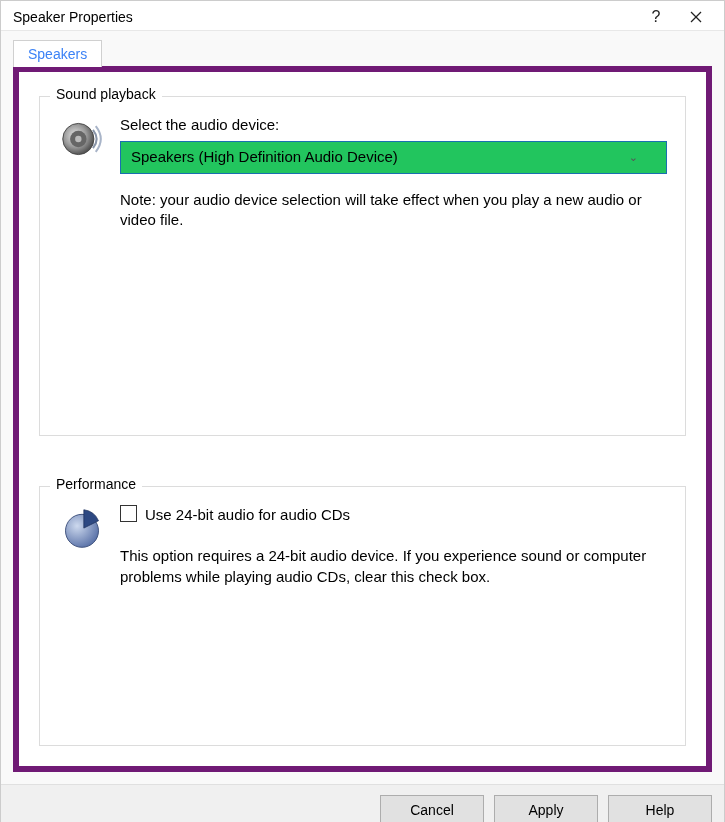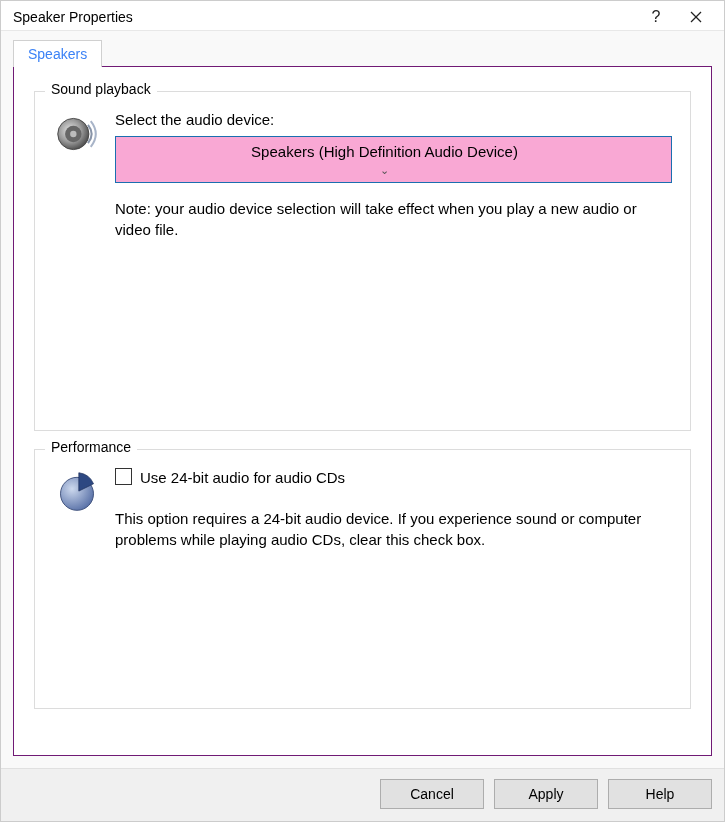--- a/index.html
+++ b/index.html
@@ -62,25 +62,26 @@
       border-bottom: none;
       padding: 5px 14px;
       font-size: 14px;
       color: #3b82f6;
       position: relative;
       top: 1px;
     }
     .tab-panel {
       flex: 1;
       background: #fff;
-      border: 1px solid #701a75;
+      border: 6px solid #701a75;
       padding: 18px 20px 20px 20px;
       display: flex;
       flex-direction: column;
       z-index: 1;
+      gap: 32px;
     }
     .fieldset {
       border: 1px solid #dcdcdc;
       padding: 14px 18px 18px 18px;
       position: relative;
       margin-top: 6px;
     }
     .fieldset-legend {
       position: absolute;
       top: -11px;
@@ -115,30 +116,29 @@
       font-size: 15px;
       color: #000;
       line-height: 1.35;
     }
     .label-line {
       margin-bottom: 6px;
     }
     .device-select {
       width: 100%;
       border: 1px solid #1a6fb0;
-      background: #f9a8d4;
+      background: #22c55e;
       padding: 5px 28px 5px 10px;
       font-size: 15px;
       color: #000;
       position: relative;
       display: flex;
       align-items: center;
       justify-content: space-between;
       cursor: default;
-      flex-direction: column;
     }
     .device-select .chev {
       font-size: 11px;
       color: #555;
     }
     .note-text {
       margin-top: 16px;
     }
     .checkbox-row {
       display: flex;

